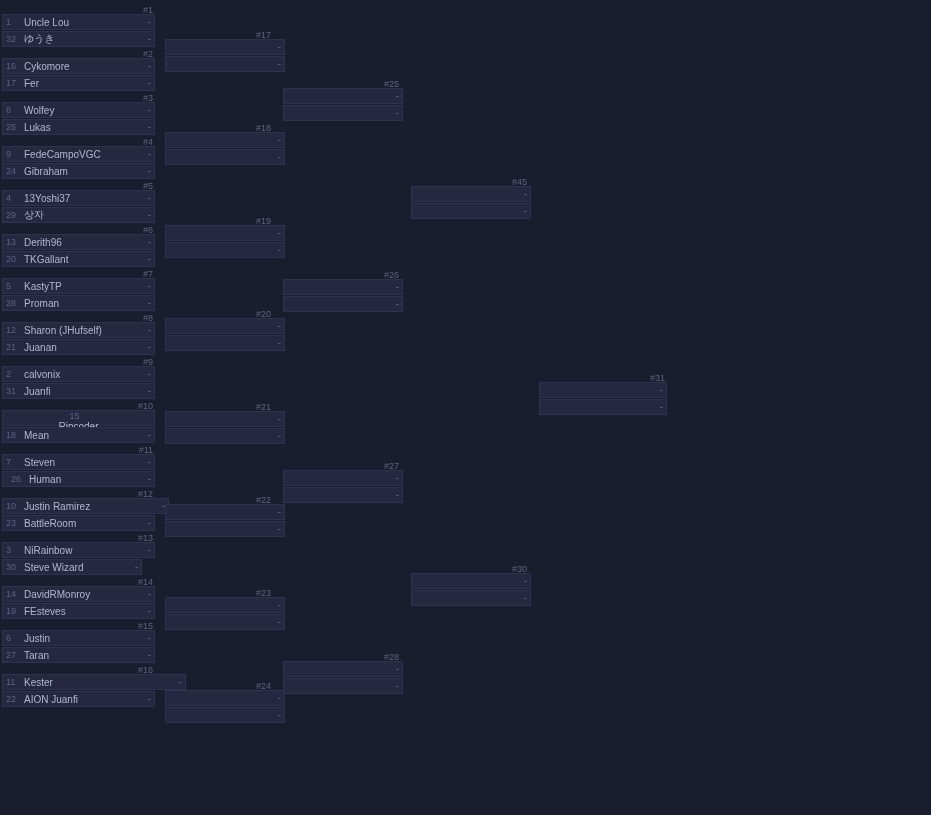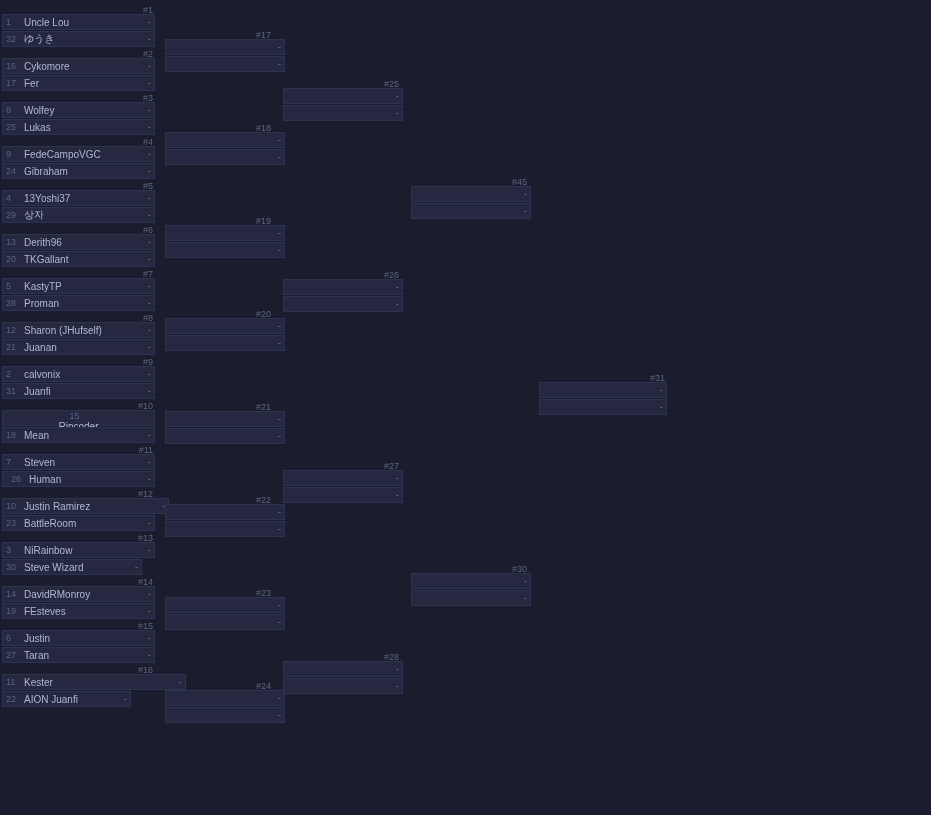--- a/index.html
+++ b/index.html
@@ -250,21 +250,21 @@
         </div>
       </div>
       <div style="height: 0px; flex-shrink: 0;"></div>
       <div class="mb">
         <div class="mb-id" style="text-align: right; padding-right: 4px; padding-left: 0px;">#16</div>
         <div class="mb-slot" style="width: 184px;">
           <span class="s">11</span>
           <span class="n">Kester</span>
           <span class="v">-</span>
         </div>
-        <div class="mb-slot" style="width: 129px;">
+        <div class="mb-slot" style="width: 153px;">
           <span class="s">22</span>
           <span class="n">AION Juanfi</span>
           <span class="v">-</span>
         </div>
       </div>
     </div>
     <div style="width: 8px; flex-shrink: 0; position: relative;"></div>
     <div class="rnd" style="width: 110px; flex-shrink: 0; position: relative;">
       <div style="height: 25px; flex-shrink: 0;"></div>
       <div class="mb">

